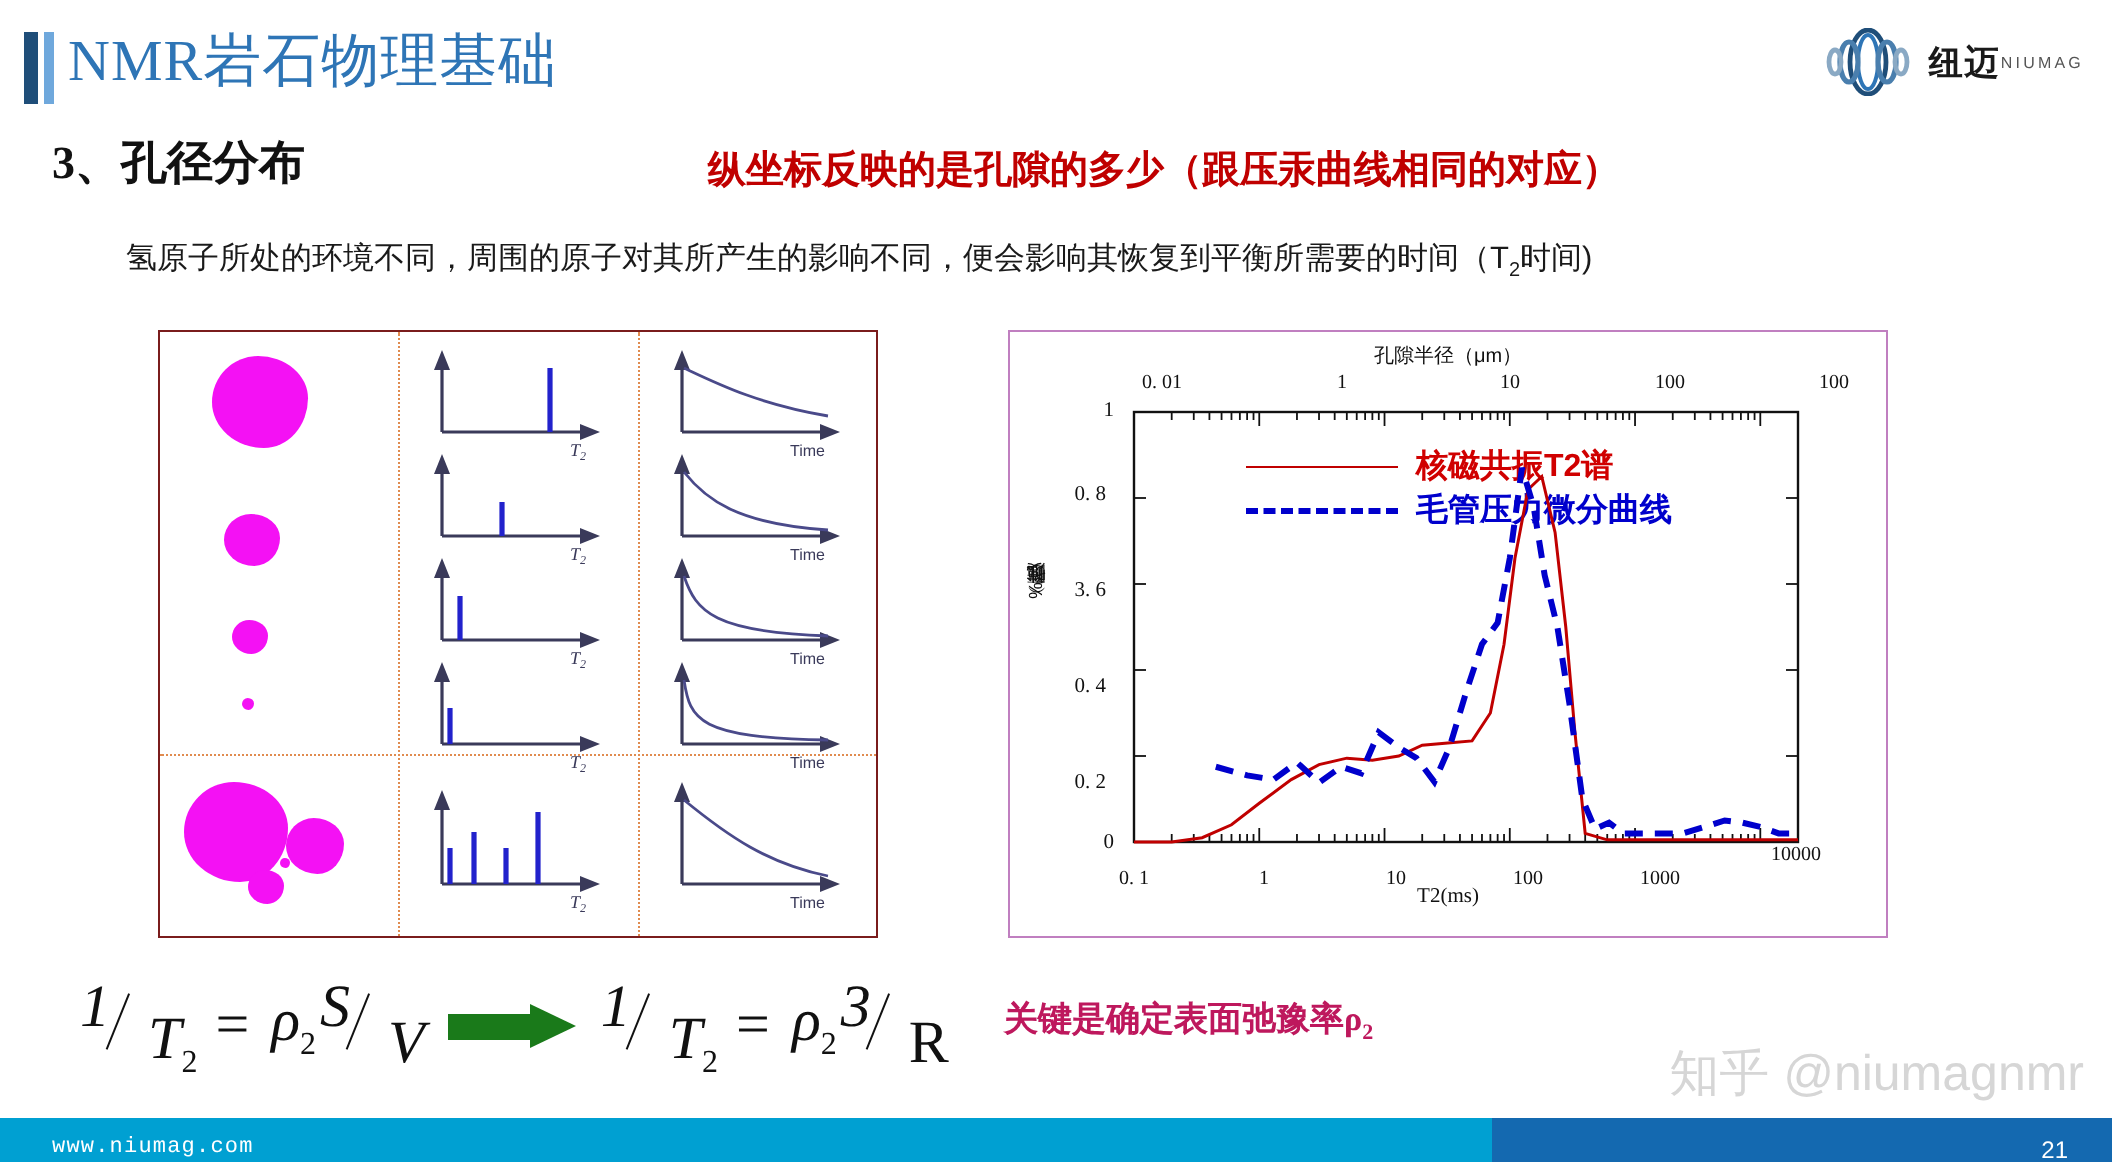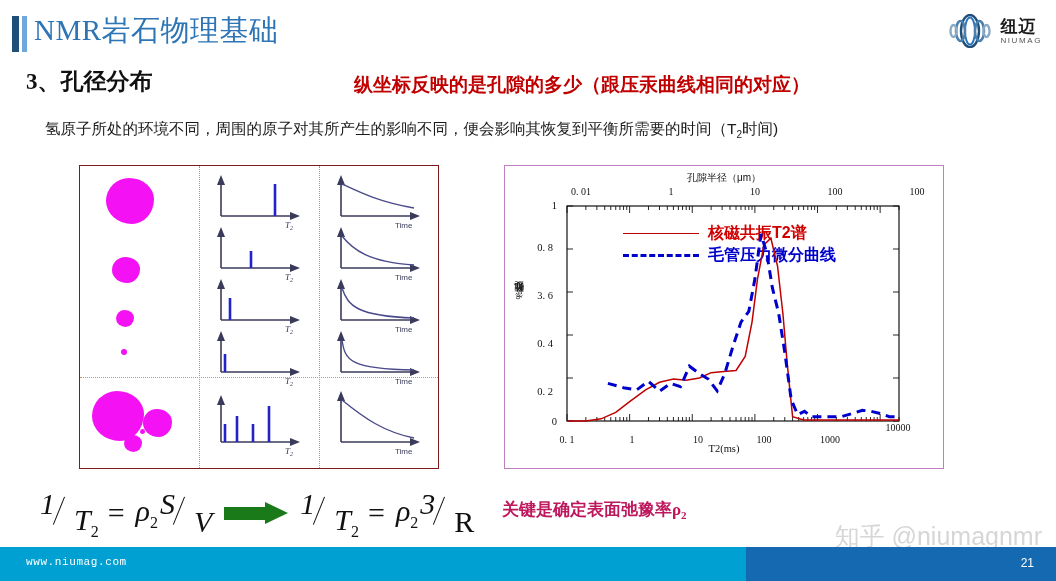--- a/index.html
+++ b/index.html
@@ -14,37 +14,37 @@
   .accent-wrap{position:absolute;left:12px;top:16px;height:36px;display:flex;gap:3px;}
   .accent-bar{width:7px;height:36px;background:#1f4e79;}
   .accent-bar.light{width:5px;background:#6fa8dc;}
   .app-title{
     position:absolute;left:34px;top:11px;
     font-family:"Liberation Serif","DejaVu Serif",serif;
     font-size:29px;color:#2e75b6;letter-spacing:.5px;white-space:nowrap;
   }
   .logo{position:absolute;right:14px;top:14px;display:flex;align-items:center;gap:7px;}
   .logo-mark{width:46px;height:34px;position:relative;}
-  .logo-text{display:flex;flex-direction:column;align-items:flex-start;line-height:1;}
+  .logo-text{display:flex;align-items:center;line-height:1;}
   .logo-cn{font-size:17px;font-weight:bold;color:#1a1a1a;letter-spacing:1px;}
   .logo-en{font-size:8px;color:#555;letter-spacing:1.6px;margin-top:2px;}
 
   
   .sec-title{
     position:absolute;left:26px;top:66px;
     font-family:"Liberation Serif","DejaVu Serif",serif;
     font-size:23px;font-weight:bold;color:#111;
   }
   .red-note{
     position:absolute;left:318px;top:72px;
     font-family:"Liberation Serif","DejaVu Serif",serif;
     font-size:19px;font-weight:bold;color:#c00000;white-space:nowrap;margin-left:36px;
   }
   .body-line{
-    position:absolute;left:45px;top:119px;
+    position:absolute;left:63px;top:119px;
     font-size:15.5px;color:#1a1a1a;white-space:nowrap;
   }
   .body-line sub{font-size:10px;}
 
   
   .left-panel{
     position:absolute;left:79px;top:165px;width:360px;height:304px;
     border:1.5px solid #7a1c1c;background:#fff;box-sizing:border-box;
   }
   .lp-grid{position:absolute;inset:0;}
@@ -113,21 +113,21 @@
     font-family:"Liberation Serif","DejaVu Serif",serif;
     font-size:17px;font-weight:bold;color:#be185d;white-space:nowrap;
   }
   .bottom-red sub{font-size:11px;}
 
   
   .watermark{
     position:absolute;right:14px;top:520px;
     font-size:25px;color:#d6d6d6;white-space:nowrap;pointer-events:none;
   }
-  .footer{position:absolute;left:0;bottom:0;width:1056px;height:34px;background:#00a0d2;}
+  .footer{position:absolute;left:0;bottom:0;width:1056px;height:22px;background:#00a0d2;}
   .footer-right{position:absolute;right:0;top:0;width:310px;height:34px;background:#1469b0;}
   .footer-url{position:absolute;left:26px;top:9px;font-family:"Liberation Mono","DejaVu Sans Mono",monospace;
     font-size:11px;color:#ffffff;letter-spacing:.6px;}
   .page-no{position:absolute;right:22px;top:9px;font-size:12px;color:#ffffff;}
 </style>
 </head>
 <body>
 
 <div class="header">
   <div class="accent-wrap">

